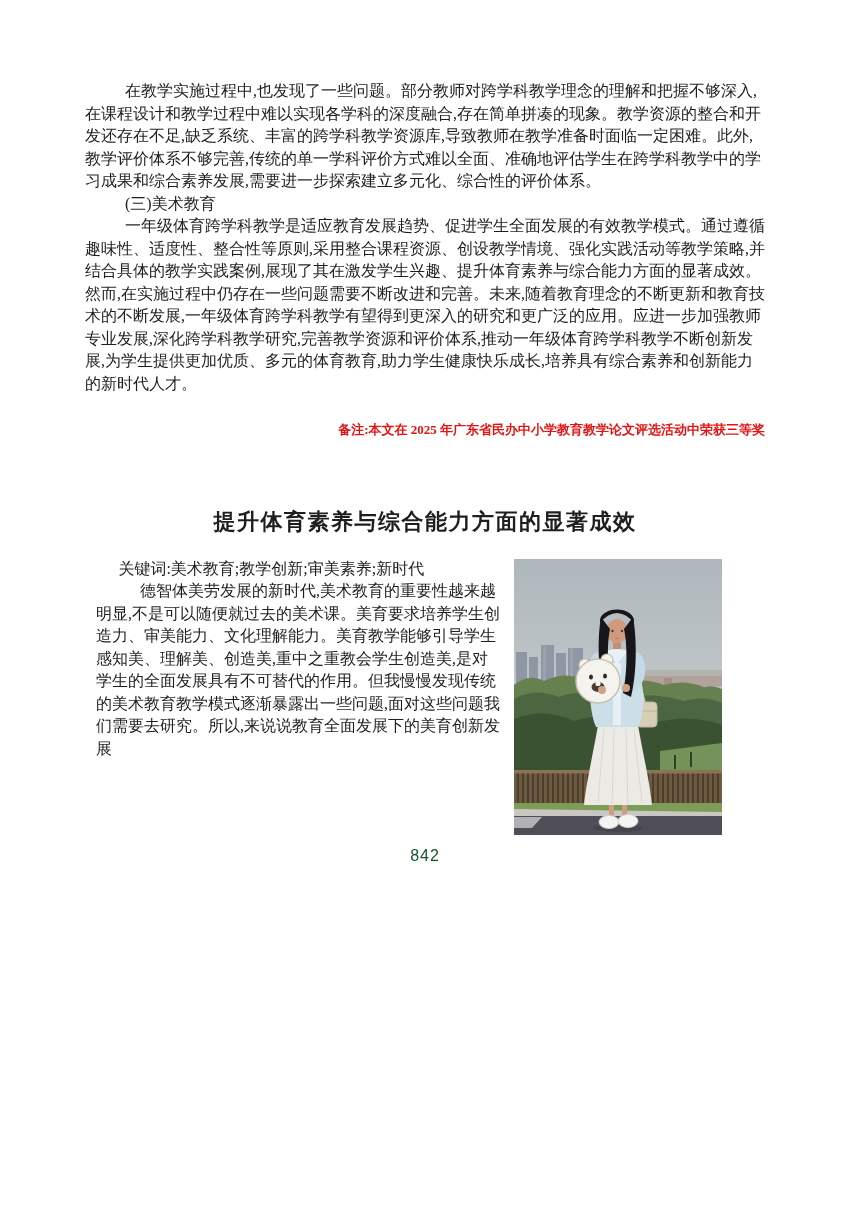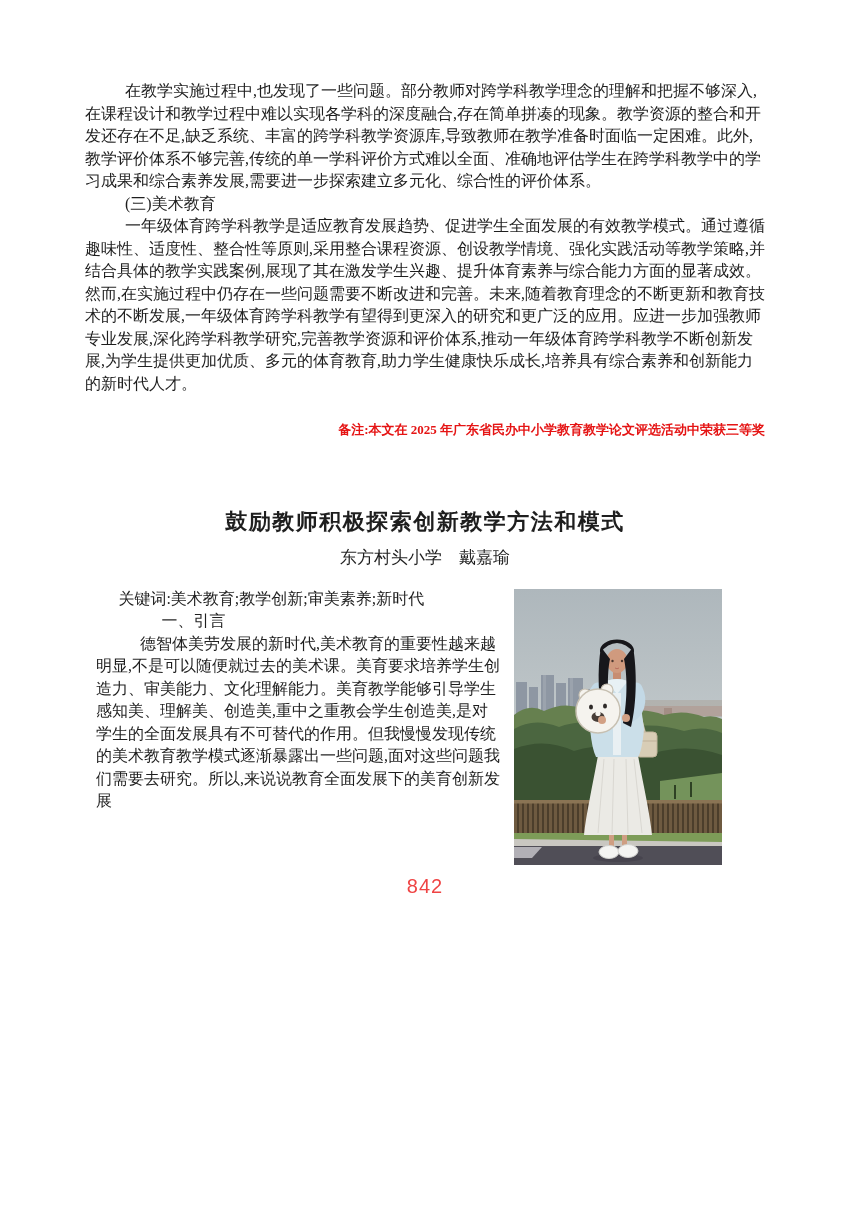--- a/index.html
+++ b/index.html
@@ -49,41 +49,40 @@
     float:right;
     width:208px;height:276px;
     margin:1px 43px 10px 12px;
   }
   .photo-float svg{display:block;width:208px;height:276px;}
   .footer{
     clear:both;
     margin-top:3px;
     text-align:center;
     font-family:"Liberation Sans","DejaVu Sans",sans-serif;
-    font-size:20px;
-    color:#ef4444;
+    font-size:16px;
+    color:#14532d;
     letter-spacing:1px;
   }
 </style>
 </head>
 <body>
 
 <div class="page">
   <div class="content">
 
     <section class="sec1">
       <p>在教学实施过程中,也发现了一些问题。部分教师对跨学科教学理念的理解和把握不够深入,在课程设计和教学过程中难以实现各学科的深度融合,存在简单拼凑的现象。教学资源的整合和开发还存在不足,缺乏系统、丰富的跨学科教学资源库,导致教师在教学准备时面临一定困难。此外,教学评价体系不够完善,传统的单一学科评价方式难以全面、准确地评估学生在跨学科教学中的学习成果和综合素养发展,需要进一步探索建立多元化、综合性的评价体系。</p>
       <p>(三)美术教育</p>
       <p>一年级体育跨学科教学是适应教育发展趋势、促进学生全面发展的有效教学模式。通过遵循趣味性、适度性、整合性等原则,采用整合课程资源、创设教学情境、强化实践活动等教学策略,并结合具体的教学实践案例,展现了其在激发学生兴趣、提升体育素养与综合能力方面的显著成效。然而,在实施过程中仍存在一些问题需要不断改进和完善。未来,随着教育理念的不断更新和教育技术的不断发展,一年级体育跨学科教学有望得到更深入的研究和更广泛的应用。应进一步加强教师专业发展,深化跨学科教学研究,完善教学资源和评价体系,推动一年级体育跨学科教学不断创新发展,为学生提供更加优质、多元的体育教育,助力学生健康快乐成长,培养具有综合素养和创新能力的新时代人才。</p>
       <p class="award" style="color: rgb(229, 20, 20);">备注:本文在 2025 年广东省民办中小学教育教学论文评选活动中荣获三等奖</p>
     </section>
 
     <section>
-      <h1 class="title2">鼓励教师积极探索创新教学方法和模式</h1>
-      <div class="author-line">东方村头小学　戴嘉瑜</div>
+      <h1 class="title2">提升体育素养与综合能力方面的显著成效</h1>
 
       <div class="a2body">
 
         <div class="photo-float" role="img" aria-label="作者户外照片:身穿浅蓝上衣和白色长裙的女子站在护栏前,背景为城市与树林">
           <svg viewBox="0 0 208 276" xmlns="http://www.w3.org/2000/svg">
             <defs>
               <linearGradient id="sky" x1="0" y1="0" x2="0" y2="1">
                 <stop offset="0" stop-color="#aeb7bc"></stop>
                 <stop offset="1" stop-color="#c1c8ca"></stop>
               </linearGradient>
@@ -177,20 +176,19 @@
               <ellipse cx="84" cy="128" rx="6.5" ry="5" fill="#473d37"></ellipse>
               <circle cx="84" cy="124.5" r="2.6" fill="#f5f3ee"></circle>
 
               <circle cx="88" cy="131" r="4" fill="#d2a084"></circle>
               <circle cx="112" cy="129" r="4" fill="#d2a084"></circle>
             </g>
           </svg>
         </div>
 
         <p class="label-line">关键词:美术教育;教学创新;审美素养;新时代</p>
-        <p class="intro-h">一、引言</p>
         <p class="para">德智体美劳发展的新时代,美术教育的重要性越来越明显,不是可以随便就过去的美术课。美育要求培养学生创造力、审美能力、文化理解能力。美育教学能够引导学生感知美、理解美、创造美,重中之重教会学生创造美,是对学生的全面发展具有不可替代的作用。但我慢慢发现传统的美术教育教学模式逐渐暴露出一些问题,面对这些问题我们需要去研究。所以,来说说教育全面发展下的美育创新发展</p>
       </div>
     </section>
 
     <div class="footer">842</div>
   </div>
 </div>
 
 </body></html>

